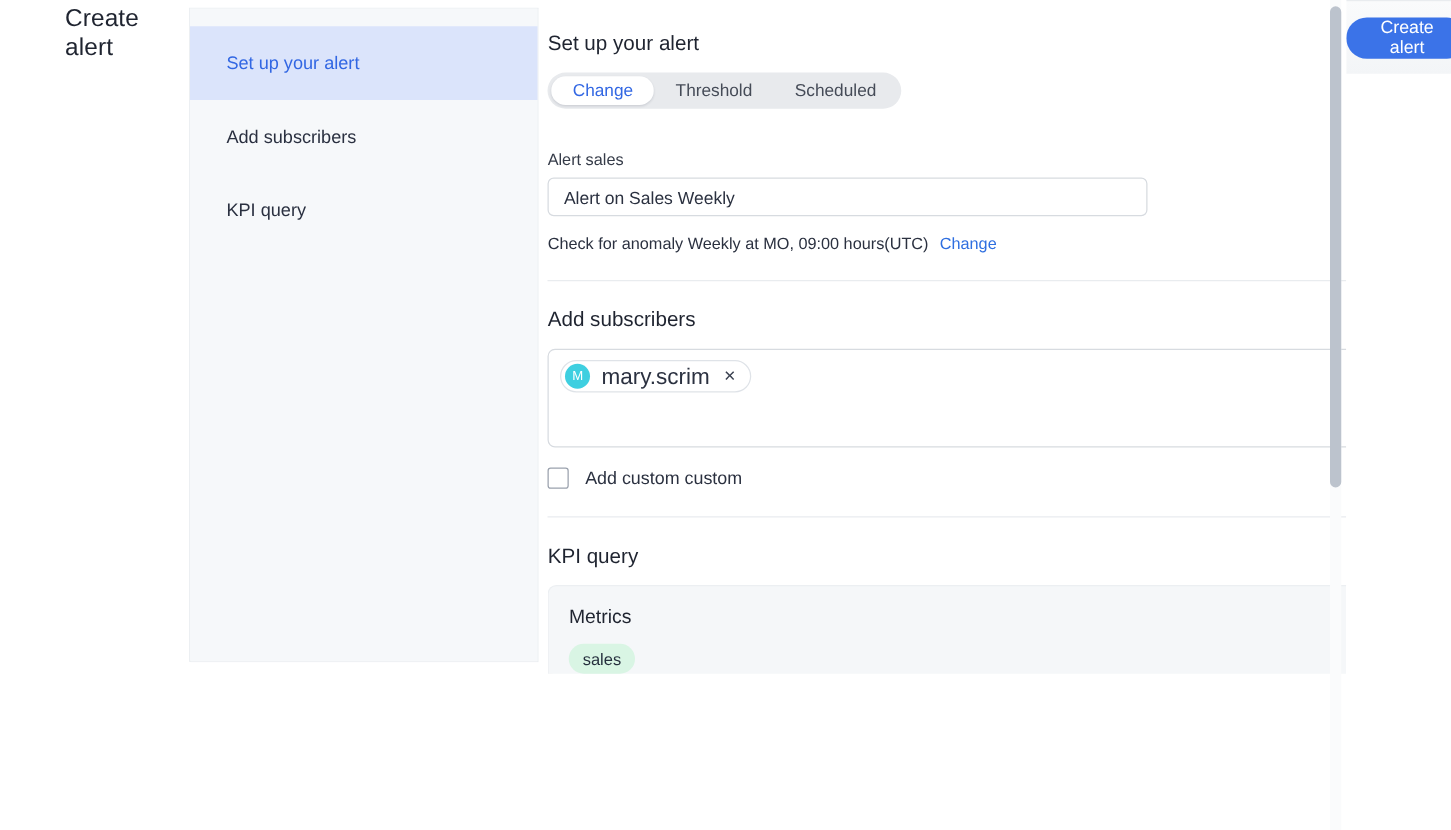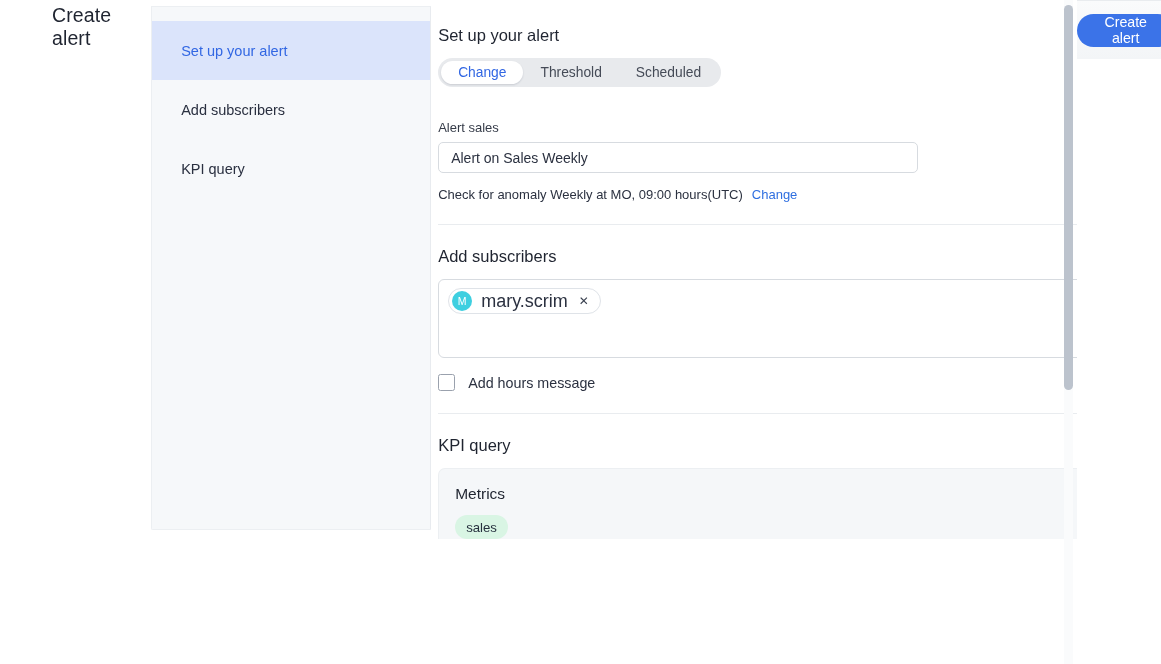--- a/index.html
+++ b/index.html
@@ -367,21 +367,21 @@
           <div class="chips-box">
             <div class="chip">
               <span class="avatar">M</span>
               <span class="chip-label">mary.scrim</span>
               <span class="chip-x">✕</span>
             </div>
           </div>
 
           <div class="check-row">
             <span class="checkbox"></span>
-            <span class="check-label">Add hours message</span>
+            <span class="check-label">Add custom custom</span>
           </div>
 
           <div class="divider"></div>
         </div>
 
         <div class="block-gap"></div>
 
         <div class="section">
           <h2 class="section-title">KPI query</h2>
 

